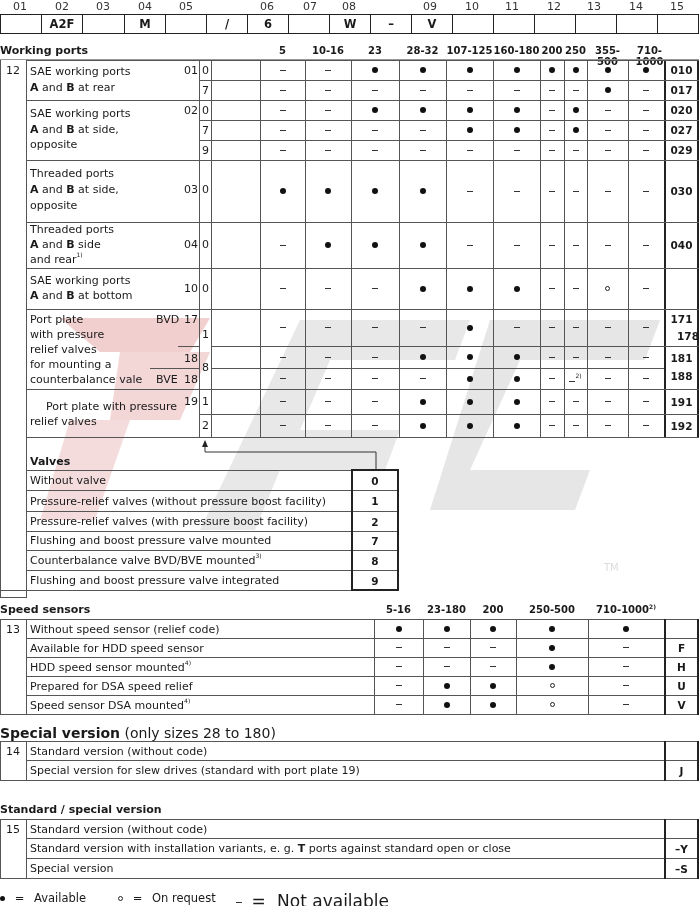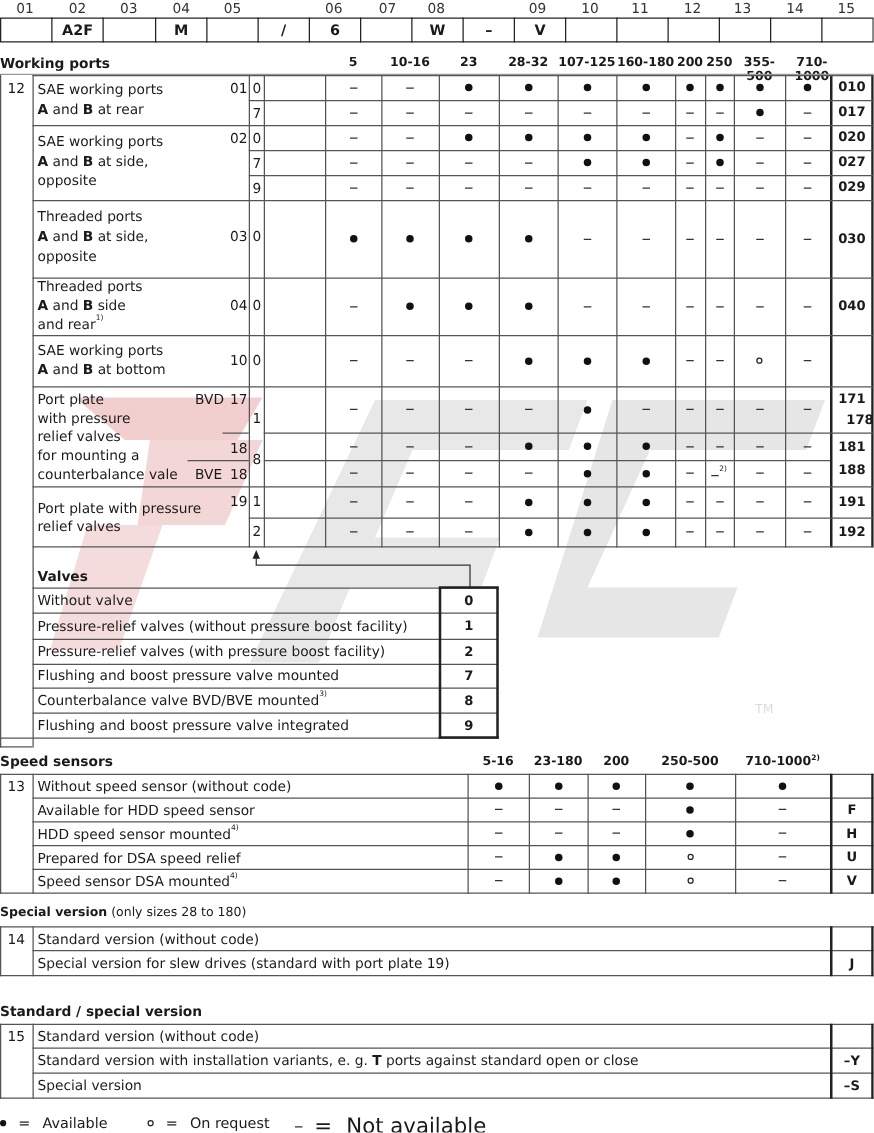--- a/index.html
+++ b/index.html
@@ -161,21 +161,21 @@
     <div class="txt" style="left:30px;top:342px;">relief valves</div>
     <div class="txt" style="left:30px;top:357px;">for mounting a</div>
     <div class="txt" style="left:30px;top:372px;">counterbalance vale</div>
     <div class="txt" style="left:156px;top:312px;">BVD</div>
     <div class="txt" style="left:184px;top:312px;">17</div>
     <div class="txt" style="left:184px;top:351px;">18</div>
     <div class="txt" style="left:156px;top:372px;">BVE</div>
     <div class="txt" style="left:184px;top:372px;">18</div>
   </div>
   <div>
-    <div class="txt" style="left:30px;top:399px;">Port plate with pressure</div>
+    <div class="txt" style="left:46px;top:399px;">Port plate with pressure</div>
     <div class="txt" style="left:30px;top:414px;">relief valves</div>
     <div class="txt" style="left:184px;top:394px;">19</div>
   </div>
 
   <div class="txt" style="left:202px;top:63px;">0</div>
   <div class="txt" style="left:202px;top:83px;">7</div>
   <div class="txt" style="left:202px;top:103px;">0</div>
   <div class="txt" style="left:202px;top:123px;">7</div>
   <div class="txt" style="left:202px;top:143px;">9</div>
   <div class="txt" style="left:202px;top:182px;">0</div>
@@ -647,21 +647,21 @@
   <div class="vline" style="left:26px;top:619px;height:96px;"></div>
   <div class="vline" style="left:374px;top:619px;height:96px;"></div>
   <div class="vline" style="left:423px;top:619px;height:96px;"></div>
   <div class="vline" style="left:470px;top:619px;height:96px;"></div>
   <div class="vline" style="left:516px;top:619px;height:96px;"></div>
   <div class="vline" style="left:588px;top:619px;height:96px;"></div>
   <div class="vline thick" style="left:664px;top:619px;height:96px;width:2px;"></div>
   <div class="vline thick" style="left:697px;top:619px;height:96px;width:2px;"></div>
 
   <div class="txt" style="left:6px;top:622px;">13</div>
-  <div class="txt" style="left:30px;top:622px;">Without speed sensor (without code)</div>
+  <div class="txt" style="left:30px;top:622px;">Without speed sensor (relief code)</div>
   <div class="txt" style="left:30px;top:641px;">Available for HDD speed sensor</div>
   <div class="txt" style="left:30px;top:660px;"><span>HDD speed sensor mounted</span><sup>4)</sup></div>
   <div class="txt" style="left:30px;top:679px;">Prepared for DSA speed relief</div>
   <div class="txt" style="left:30px;top:698px;"><span>Speed sensor DSA mounted</span><sup>4)</sup></div>
 
   <div id="ss-grid">
       <div class="cell" style="left: 374px; width: 49px; top: 619px; height: 19px;">
         <span class="dot"></span>
       </div>
       <div class="cell" style="left: 423px; width: 47px; top: 619px; height: 19px;">
@@ -739,21 +739,21 @@
     </div>
 
   <div class="codeval" style="left:666px;top:620px;width:31px;height:18px;"></div>
   <div class="codeval" style="left:666px;top:639px;width:31px;height:18px;">F</div>
   <div class="codeval" style="left:666px;top:658px;width:31px;height:18px;">H</div>
   <div class="codeval" style="left:666px;top:677px;width:31px;height:18px;">U</div>
   <div class="codeval" style="left:666px;top:696px;width:31px;height:18px;">V</div>
 </div>
 
 <div>
-  <div class="abs" style="left:0;top:725px;font-size:10px;"><b>Special version</b> <span>(only sizes 28 to 180)</span></div>
+  <div class="abs" style="left:0;top:725px;font-size:14px;"><b>Special version</b> <span>(only sizes 28 to 180)</span></div>
   <div class="hline" style="left:0;top:741px;width:699px;"></div>
   <div class="hline" style="left:26px;top:760px;width:673px;"></div>
   <div class="hline" style="left:0;top:780px;width:699px;"></div>
   <div class="vline" style="left:0;top:741px;height:40px;"></div>
   <div class="vline" style="left:26px;top:741px;height:40px;"></div>
   <div class="vline thick" style="left:664px;top:741px;height:40px;width:2px;"></div>
   <div class="vline thick" style="left:697px;top:741px;height:40px;width:2px;"></div>
   <div class="txt" style="left:6px;top:744px;">14</div>
   <div class="txt" style="left:30px;top:744px;">Standard version (without code)</div>
   <div class="txt" style="left:30px;top:763px;">Special version for slew drives (standard with port plate 19)</div>

